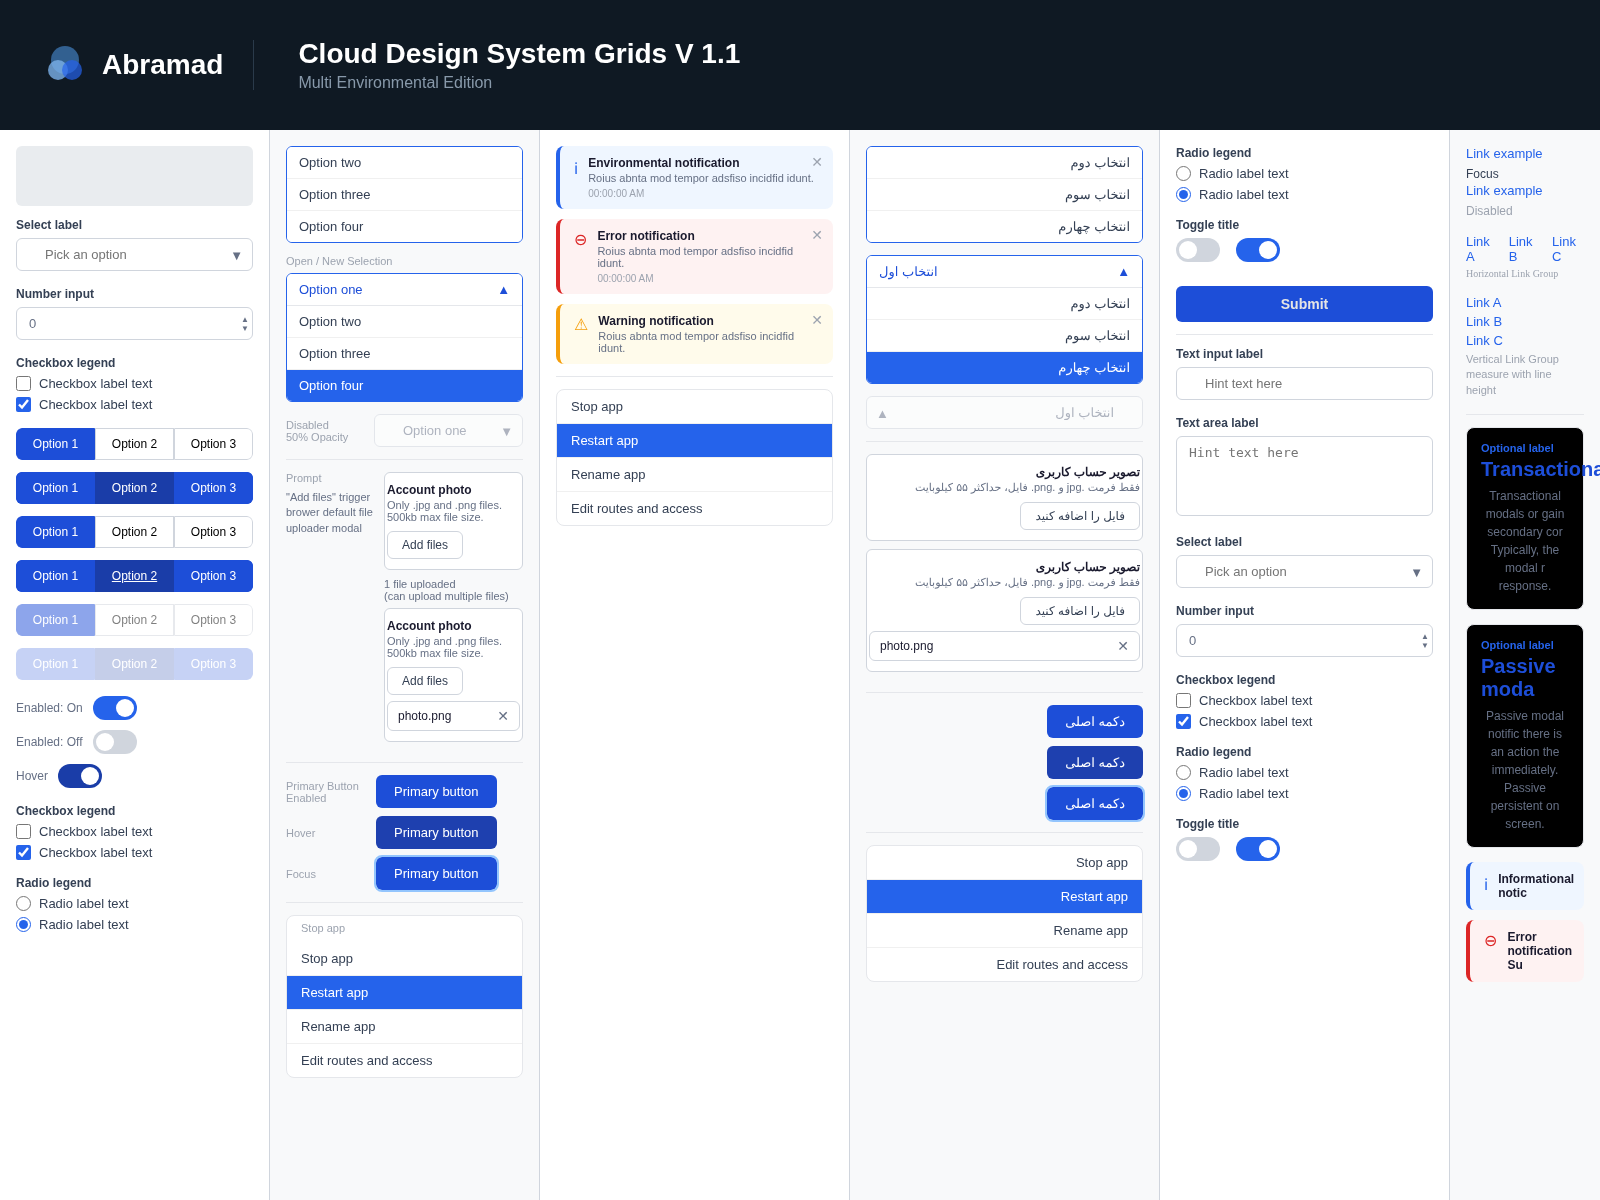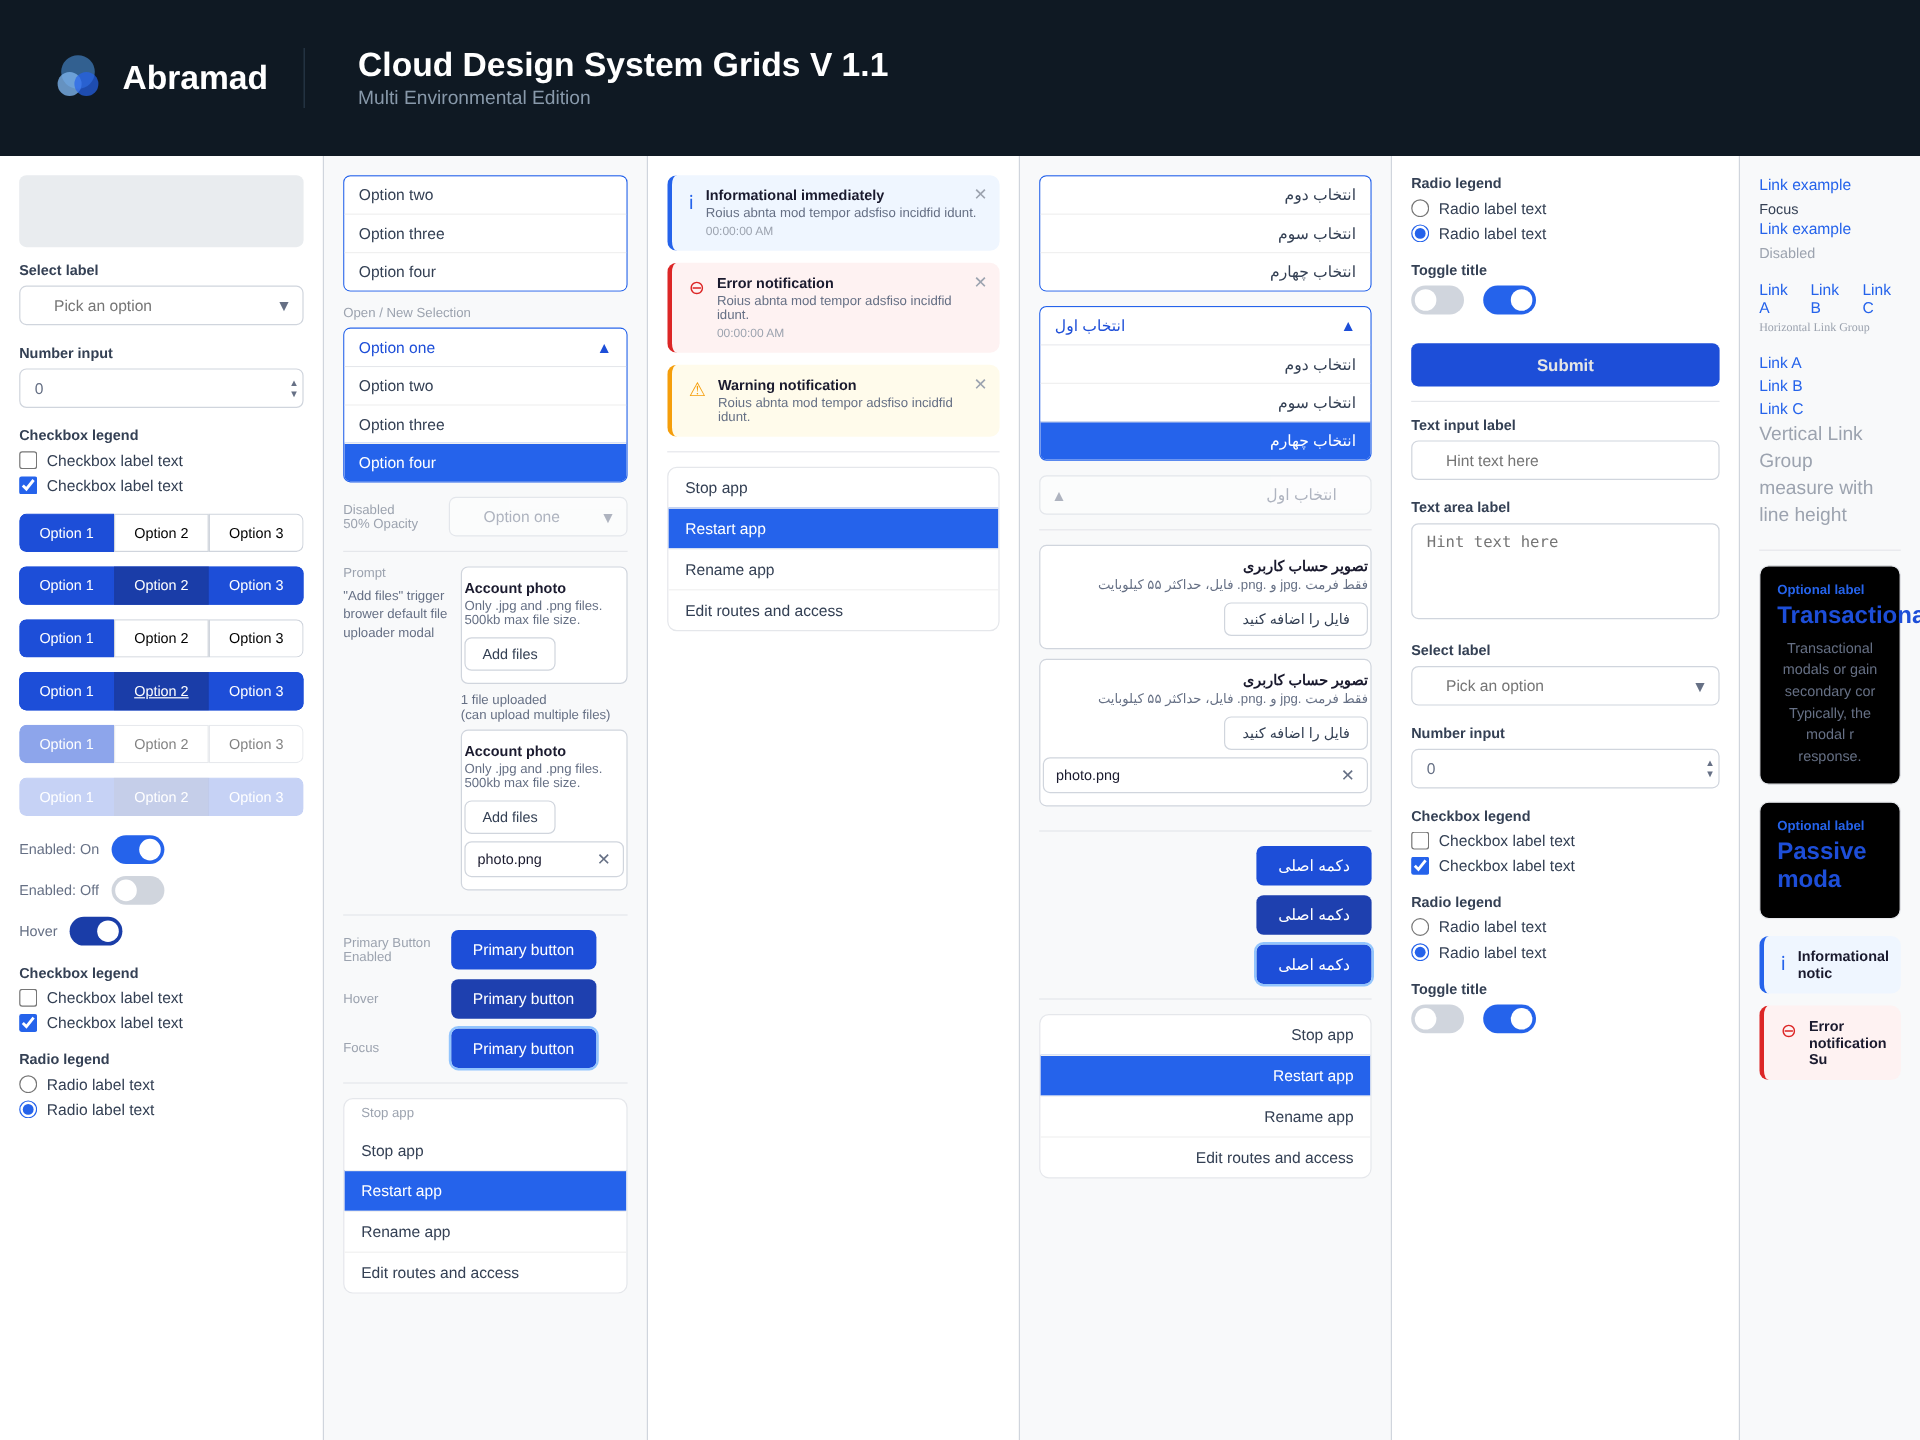--- a/index.html
+++ b/index.html
@@ -354,21 +354,21 @@
       <div class="context-menu-item">Rename app</div>
       <div class="context-menu-item">Edit routes and access</div>
     </div>
   </div>
 
   <div class="col3">
 
     <div class="notification notif-info">
       <span class="notif-icon" style="color:#2563eb;">ℹ</span>
       <div class="notif-content">
-        <div class="notif-title">Informational immediately</div>
+        <div class="notif-title">Environmental notification</div>
         <div class="notif-body">Roius abnta mod tempor adsfiso incidfid idunt.</div>
         <div class="notif-time">00:00:00 AM</div>
       </div>
       <span class="notif-close">✕</span>
     </div>
     <div class="notification notif-error">
       <span class="notif-icon" style="color:#dc2626;">⊖</span>
       <div class="notif-content">
         <div class="notif-title">Error notification</div>
         <div class="notif-body">Roius abnta mod tempor adsfiso incidfid idunt.</div>
@@ -576,32 +576,33 @@
         <a href="#" class="link">Link C</a>
       </div>
       <div style="font-size:10px;color:#9ca3af;margin-top:4px;font-family:Liberation Serif, serif;">Horizontal Link Group</div>
     </div>
     <div class="col-section">
       <div class="link-group-v">
         <a href="#" class="link">Link A</a>
         <a href="#" class="link">Link B</a>
         <a href="#" class="link">Link C</a>
       </div>
-      <div style="font-size:16px;color:#9ca3af;margin-top:4px;line-height:1.4;">Vertical Link Group<br>measure with line height</div>
+      <div style="font-size:11px;color:#9ca3af;margin-top:4px;line-height:1.4;">Vertical Link Group<br>measure with line height</div>
     </div>
     <div class="divider"></div>
 
     <div class="modal-card">
       <div class="optional-label">Optional label</div>
       <div class="modal-title">Transactiona</div>
       <div class="modal-desc">Transactional modals or gain secondary cor Typically, the modal r response.</div>
     </div>
     <div class="modal-card">
       <div class="optional-label">Optional label</div>
       <div class="modal-title">Passive moda</div>
+      <div class="modal-desc">Passive modal notific there is an action the immediately. Passive persistent on screen.</div>
     </div>
 
     <div class="notification notif-info">
       <span class="notif-icon" style="color:#2563eb;">ℹ</span>
       <div class="notif-content">
         <div class="notif-title">Informational notic</div>
       </div>
     </div>
     <div class="notification notif-error">
       <span class="notif-icon" style="color:#dc2626;">⊖</span>

